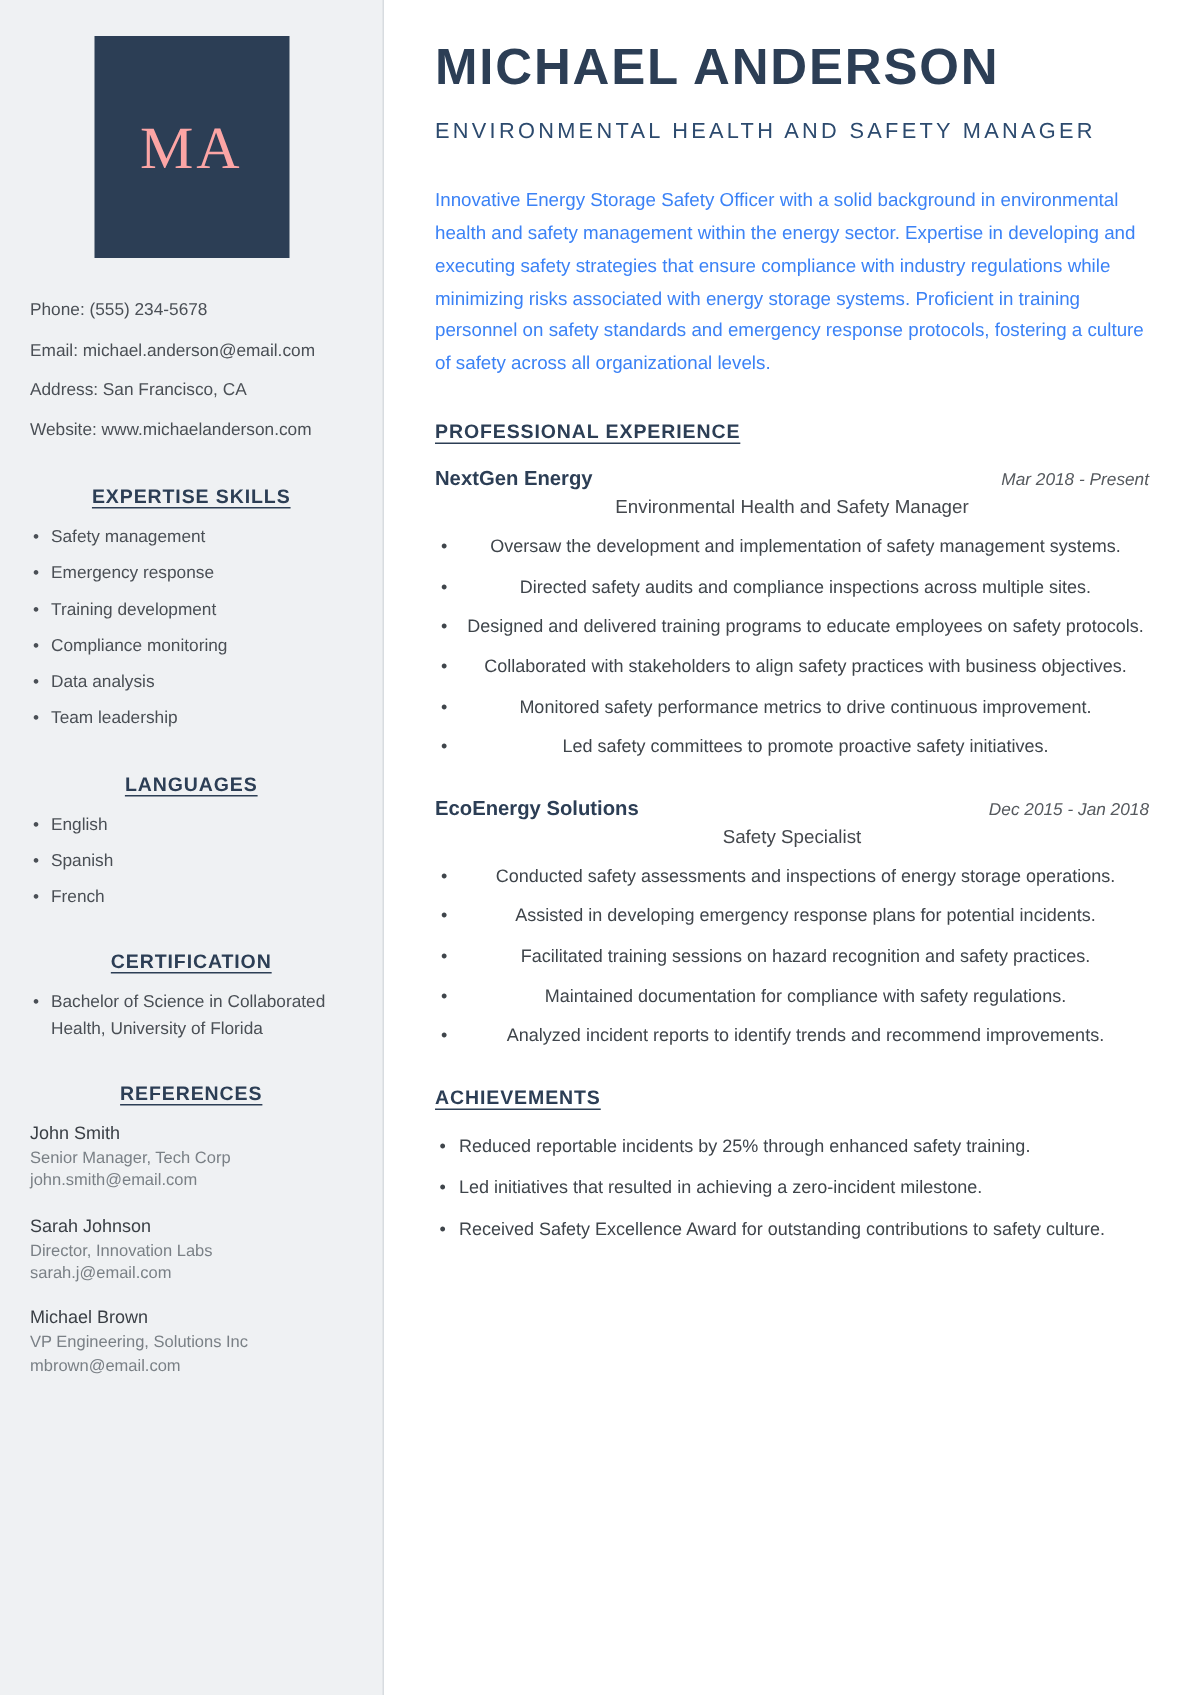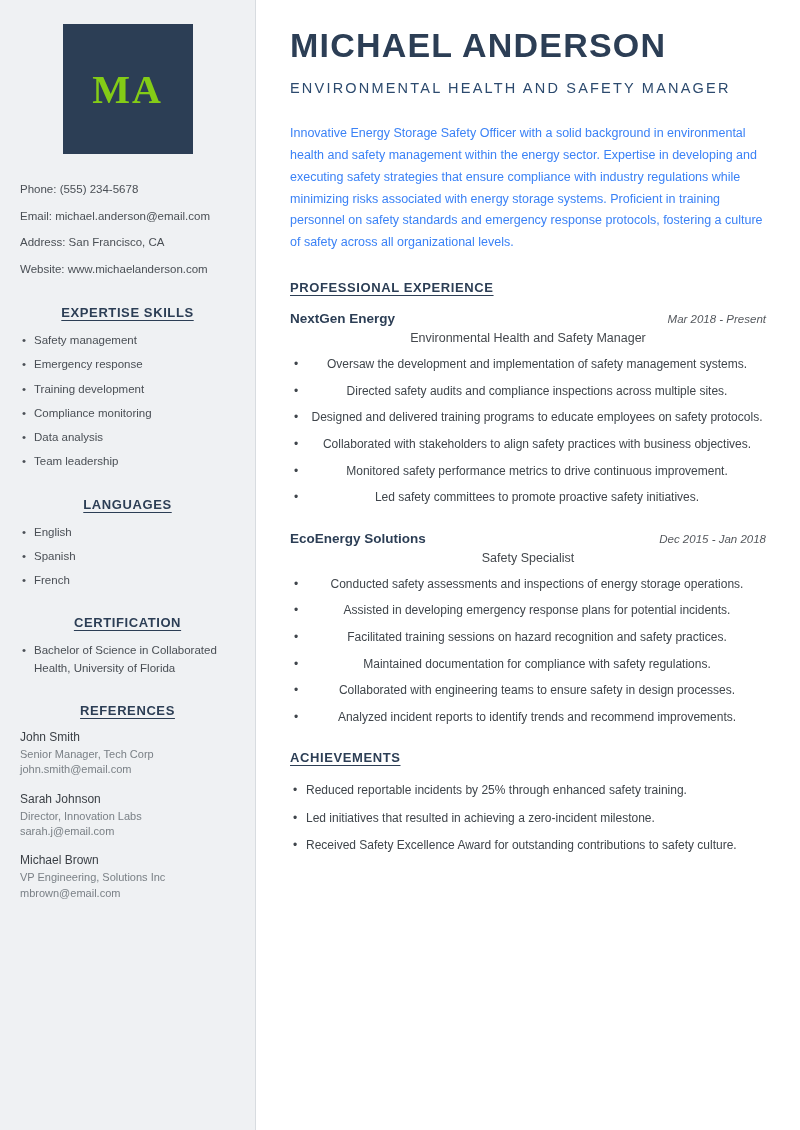--- a/index.html
+++ b/index.html
@@ -30,29 +30,29 @@
     box-sizing: border-box;
     padding: 24px 20px 20px 20px;
   }
   .monogram-wrap {
     display: flex;
     justify-content: center;
     margin-bottom: 28px;
   }
   .monogram {
     width: 130px;
-    height: 130px;
+    height: 148px;
     background: #2c3e55;
-    color: #84cc16;
+    color: #fca5a5;
     display: flex;
     align-items: center;
     justify-content: center;
     font-size: 40px;
     letter-spacing: 2px;
-    font-weight: 700;
+    font-weight: 400;
     font-family: "Liberation Serif", serif;
   }
   .contact-list {
     margin: 0 0 28px 0;
     padding: 0;
     list-style: none;
   }
   .contact-list li {
     font-size: 11.5px;
     color: #4a4f55;
@@ -311,21 +311,20 @@
       <div class="job-head">
         <span class="job-company">EcoEnergy Solutions</span>
         <span class="job-dates">Dec 2015 - Jan 2018</span>
       </div>
       <div class="job-role">Safety Specialist</div>
       <ul class="job-bullets">
         <li>Conducted safety assessments and inspections of energy storage operations.</li>
         <li>Assisted in developing emergency response plans for potential incidents.</li>
         <li>Facilitated training sessions on hazard recognition and safety practices.</li>
         <li>Maintained documentation for compliance with safety regulations.</li>
-        <li>Collaborated with engineering teams to ensure safety in design processes.</li>
         <li>Analyzed incident reports to identify trends and recommend improvements.</li>
       </ul>
     </div>
 
     <div class="main-heading section-gap">ACHIEVEMENTS</div>
     <ul class="ach-list">
       <li>Reduced reportable incidents by 25% through enhanced safety training.</li>
       <li>Led initiatives that resulted in achieving a zero-incident milestone.</li>
       <li>Received Safety Excellence Award for outstanding contributions to safety culture.</li>
     </ul>

